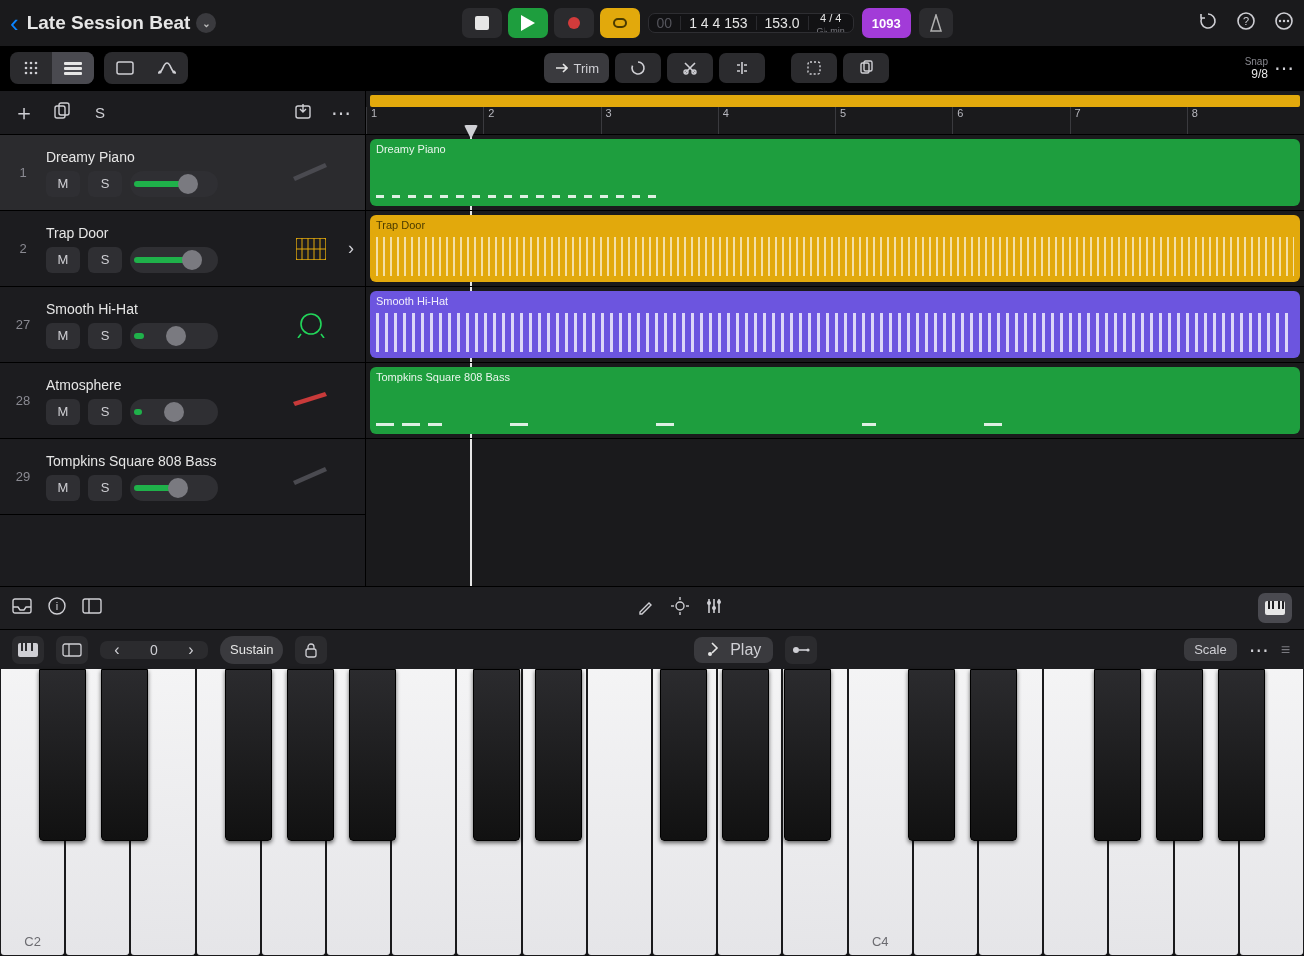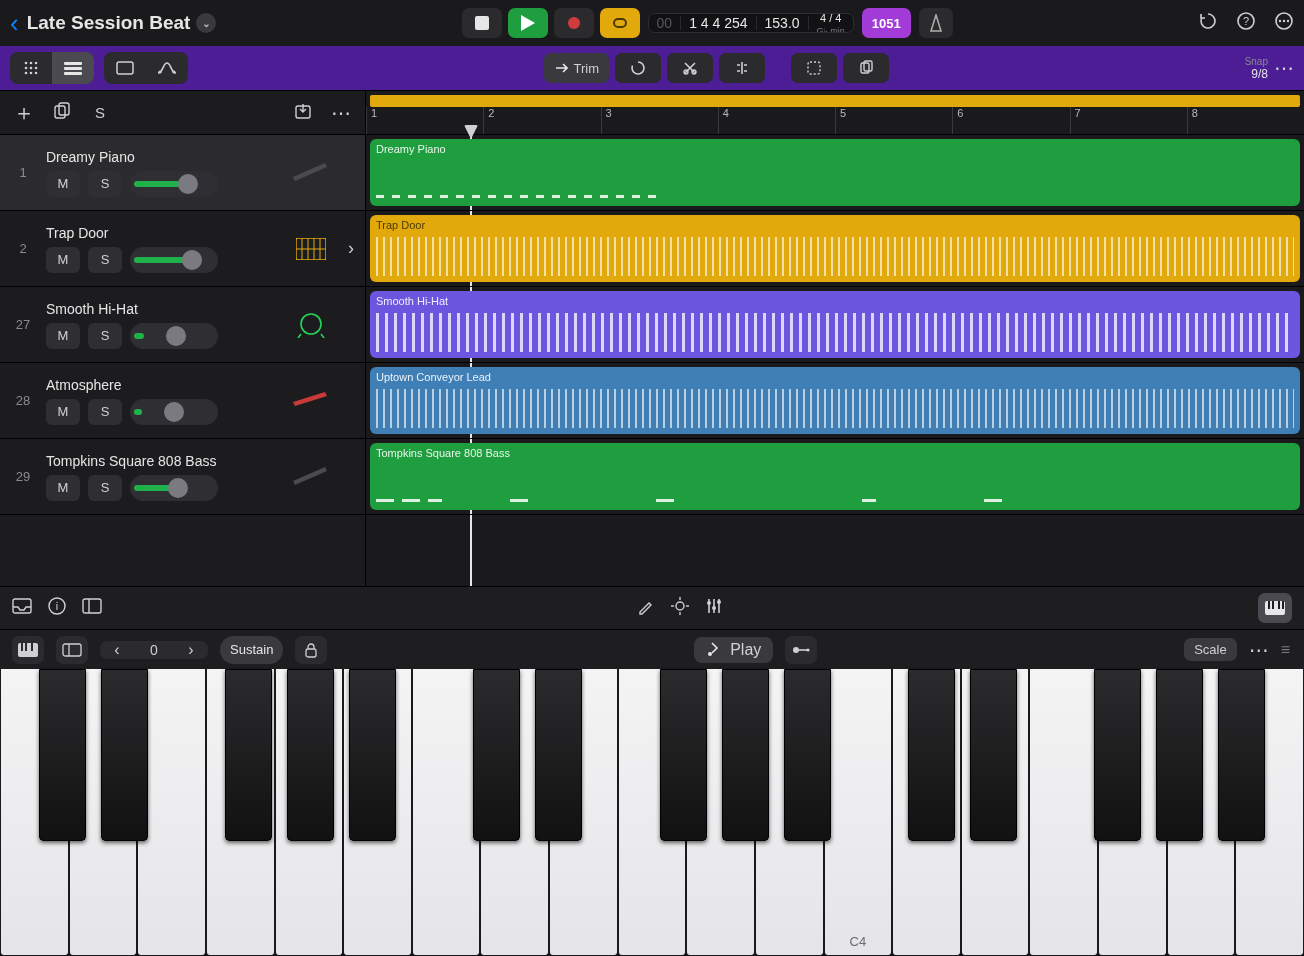--- a/index.html
+++ b/index.html
@@ -99,21 +99,21 @@
     color:#bfbfc4;
   }
   .top-right .icon-btn { cursor:pointer; }
 
   
   .sub-bar {
     height: 44px;
     display: flex;
     align-items: center;
     padding: 0 10px;
-    background: #4c1d95;
+    background: #000000;
   }
   .seg { display:flex; background:#2b2b2e; border-radius:8px; overflow:hidden; }
   .seg .seg-btn {
     width: 42px; height: 32px;
     display:flex;align-items:center;justify-content:center;
     cursor:pointer;
     color:#cfcfd4;
   }
   .seg .seg-btn.active { background:#4a4a50; }
   .seg.gap6 { gap: 0; }
@@ -394,32 +394,32 @@
           </svg>
       </div>
     </div>
 
     <div class="lcd">
       <div class="lcd-cell">
           <div class="stack">
             <span style="color:#55555c">00</span>
           </div>
         </div>
-      <div class="lcd-cell"><span>1 4 4 254</span></div>
+      <div class="lcd-cell"><span>1 4 4 153</span></div>
       <div class="lcd-cell"><span>153.0</span></div>
       <div class="lcd-cell">
         <div class="stack">
           <span style="font-size:11px;">4 / 4</span>
           <span class="sub">G♭ min</span>
         </div>
       </div>
     </div>
 
     <div class="chip purple">
-      <span>1051</span>
+      <span>1093</span>
     </div>
     <div class="chip metro">
       <svg width="16" height="18" viewBox="0 0 16 18">
           <path d="M8 1 L13 17 H3 Z" fill="none" stroke="#b0b0b0" stroke-width="1.5"></path>
         </svg>
     </div>
   </div>
 
   <div class="top-right">
     <span class="icon-btn">
@@ -727,26 +727,20 @@
           <div class="wave"></div>
         </div>
       </div>
       <div class="lane">
         <div class="region purple">
           <div class="r-title">Smooth Hi-Hat</div>
           <div class="hits"></div>
         </div>
       </div>
       <div class="lane">
-        <div class="region blue">
-          <div class="r-title">Uptown Conveyor Lead</div>
-          <div class="wave"></div>
-        </div>
-      </div>
-      <div class="lane">
         <div class="region green">
           <div class="r-title">Tompkins Square 808 Bass</div>
           <div class="midi-low">
               <span style="width:18px;height:3px;background:#fff;"></span>
               <span style="width:18px;height:3px;background:#fff;"></span>
               <span style="width:14px;height:3px;background:#fff;"></span>
               <span style="width:18px;height:3px;background:#fff;margin-left:60px;"></span>
               <span style="width:18px;height:3px;background:#fff;margin-left:120px;"></span>
               <span style="width:14px;height:3px;background:#fff;margin-left:180px;"></span>
               <span style="width:18px;height:3px;background:#fff;margin-left:100px;"></span>
@@ -874,20 +868,23 @@
 
     <div class="scale-chip">
       <span>Scale</span>
     </div>
     <span class="icon-btn" style="font-size:20px;">⋯</span>
     <span class="grab">≡</span>
   </div>
 
   <div class="piano">
     <div class="whites" id="whites">
+        <div class="white-key">
+          <div class="lbl">C2</div>
+        </div>
         <div class="white-key"></div>
         <div class="white-key"></div>
         <div class="white-key"></div>
         <div class="white-key"></div>
         <div class="white-key"></div>
         <div class="white-key"></div>
         <div class="white-key"></div>
         <div class="white-key"></div>
         <div class="white-key"></div>
         <div class="white-key"></div>

